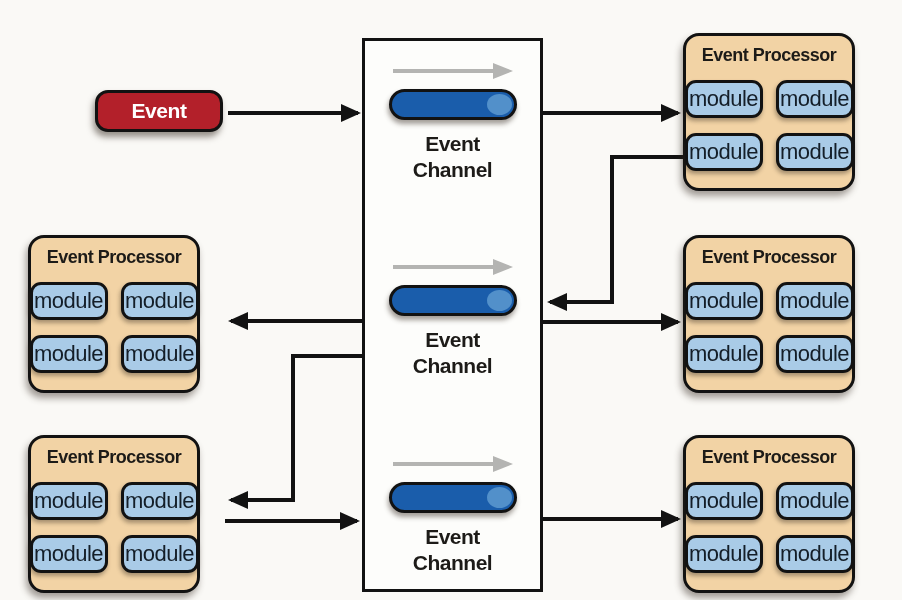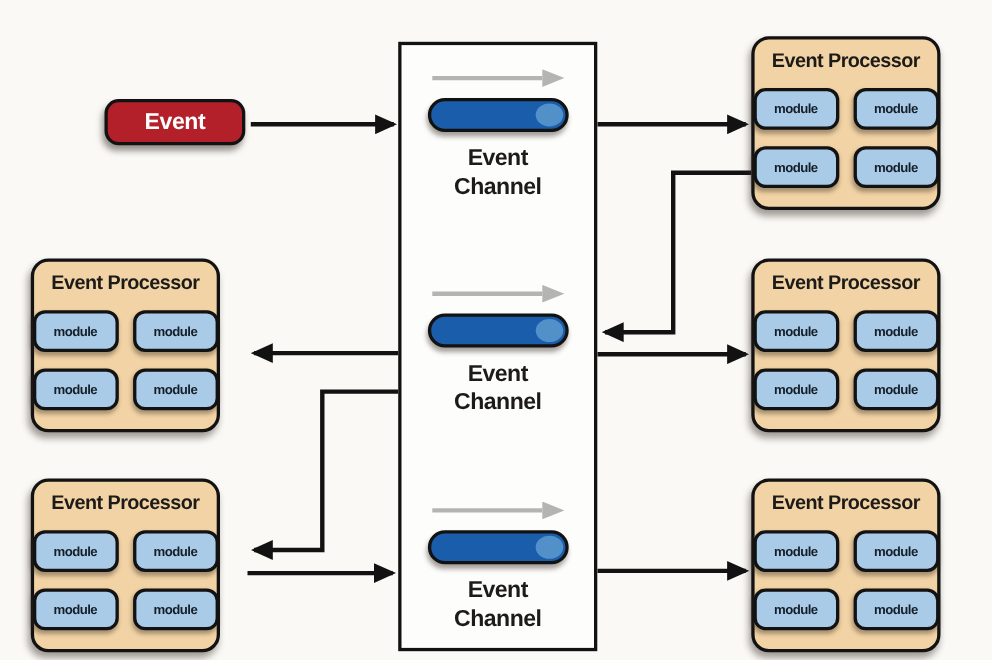--- a/index.html
+++ b/index.html
@@ -66,21 +66,21 @@
   }
   .modules {
     margin-top:14px; display:grid;
     grid-template-columns:78px 78px; grid-template-rows:38px 38px;
     column-gap:13px; row-gap:15px;
   }
   .module {
     background: var(--module-fill,#a9cbe7);
     border:3px solid var(--outline,#121212); border-radius:11px;
     display:flex; align-items:center; justify-content:center;
-    font-size:12px; font-weight:bold; letter-spacing:-0.5px;
+    font-size:22px; font-weight:normal; letter-spacing:-0.5px;
     color: var(--module-text,#141e28);
     box-shadow:-1px 3px 4px rgba(50,40,30,0.4);
   }
 
   .proc-left-middle  { left:28px;  top:235px; }
   .proc-left-bottom  { left:28px;  top:435px; }
   .proc-right-top    { left:683px; top:33px;  }
   .proc-right-middle { left:683px; top:235px; }
   .proc-right-bottom { left:683px; top:435px; }
 </style>

